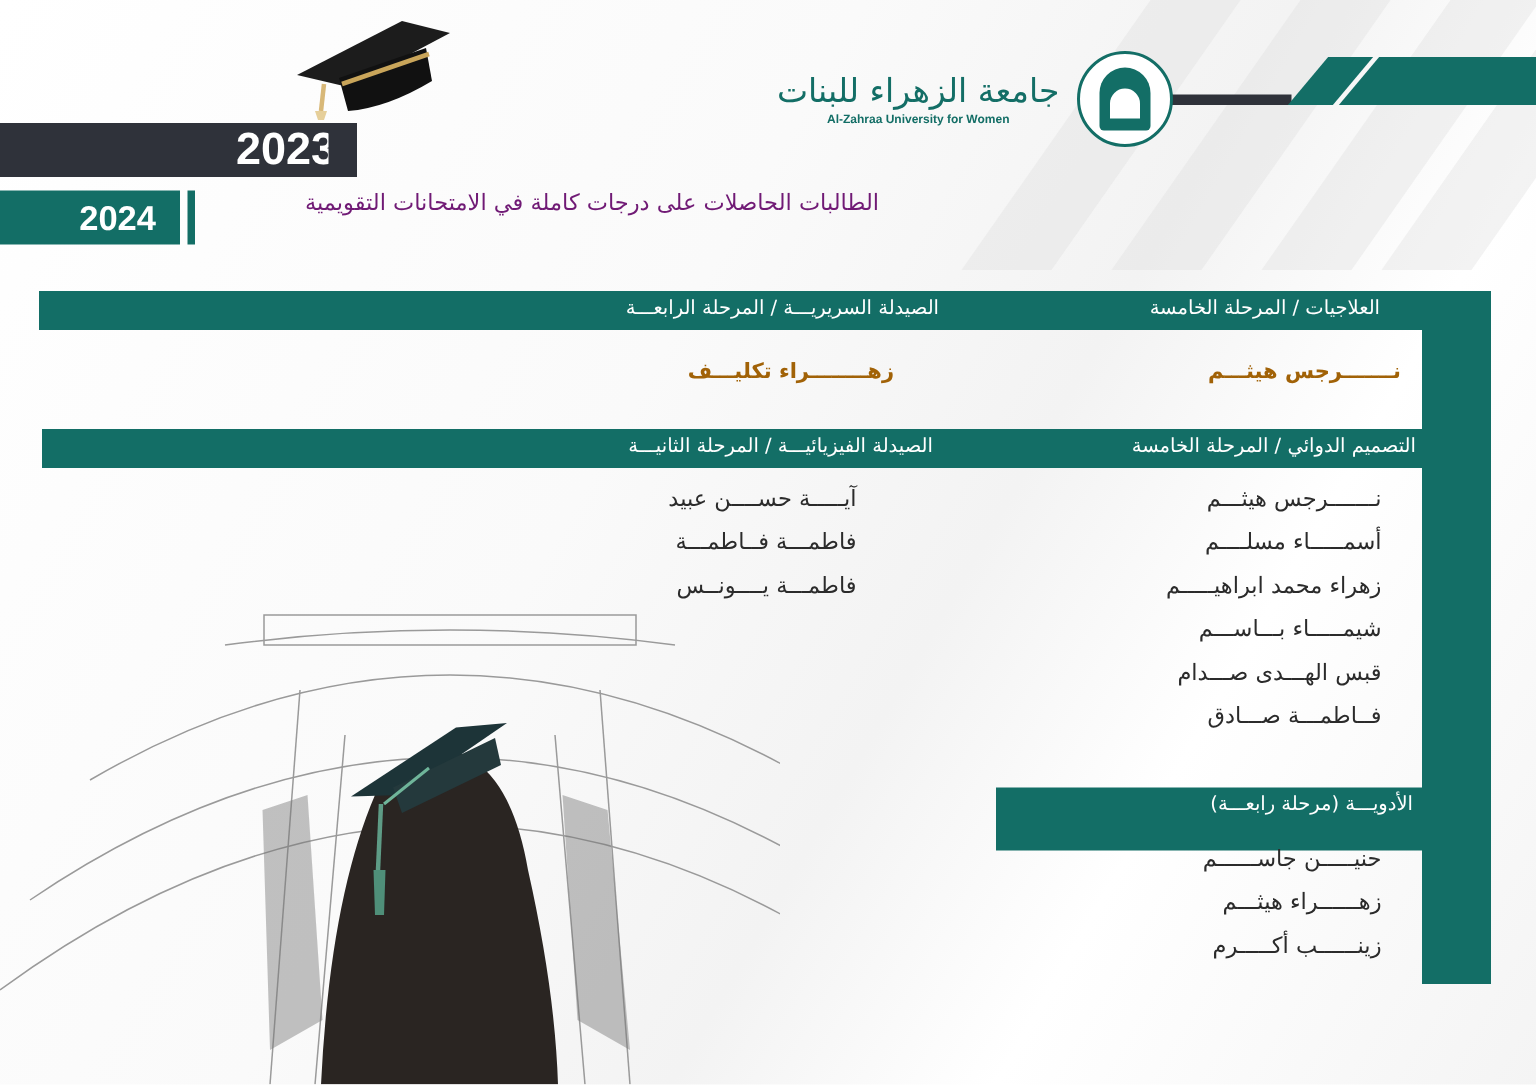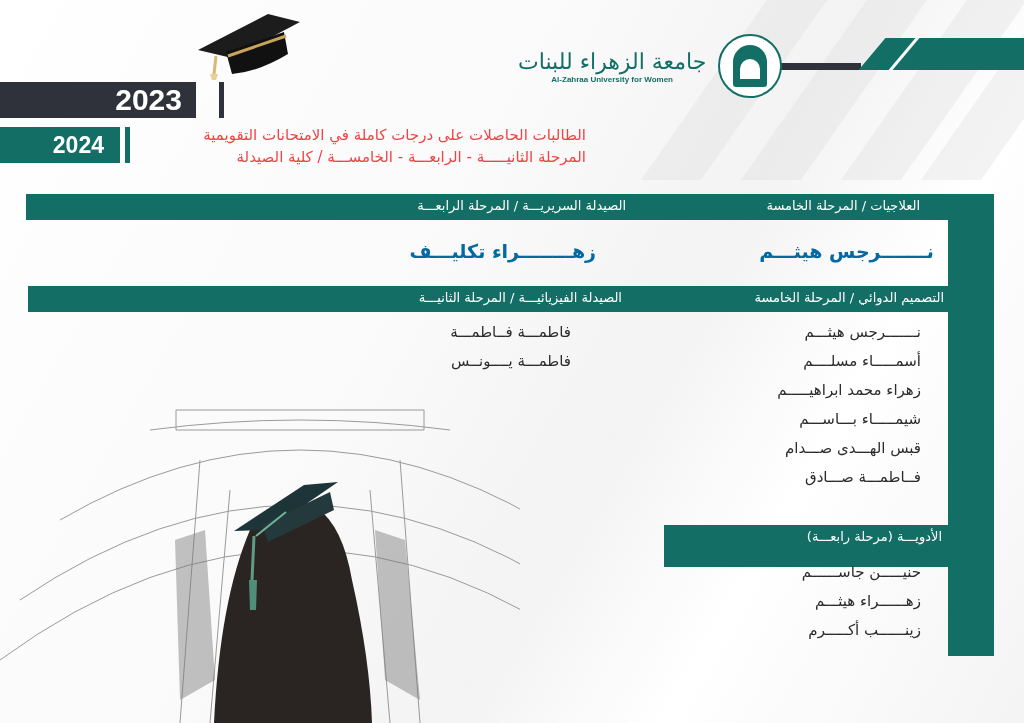--- a/index.html
+++ b/index.html
@@ -24,39 +24,39 @@
   .logo-ar { font-family: "DejaVu Serif", serif; font-size: 22px; color: #136e66; direction: rtl; line-height: 26px; letter-spacing: -1px; }
   .logo-en { font-family: "Liberation Sans", sans-serif; font-size: 8px; font-weight: bold; color: #136e66; }
   .logo-circle { width: 64px; height: 64px; border: 2px solid #136e66; border-radius: 50%; display: flex; align-items: center; justify-content: center; background: #fff; }
   .logo-arch { width: 34px; height: 42px; background: #136e66; border-radius: 17px 17px 3px 3px; position: relative; }
   .logo-arch::after { content: ""; position: absolute; left: 7px; top: 14px; width: 20px; height: 20px; background: #fff; border-radius: 10px 10px 0 0; }
 
   
   .cap-top { position: absolute; left: 198px; top: 12px; width: 104px; height: 70px; }
 
   
-  .year-2023 { position: absolute; left: 0; top: 82px; width: 196px; height: 36px; background: #2f323a; color: #fff; font-family: "Liberation Sans", sans-serif; font-weight: bold; font-size: 30px; text-align: right; padding-right: 14px; line-height: 36px; }
+  .year-2023 { position: absolute; left: 0; top: 82px; width: 238px; height: 36px; background: #2f323a; color: #fff; font-family: "Liberation Sans", sans-serif; font-weight: bold; font-size: 30px; text-align: right; padding-right: 14px; line-height: 36px; }
   .year-2023-tick { position: absolute; left: 219px; top: 82px; width: 5px; height: 36px; background: #2f323a; }
   .year-2024 { position: absolute; left: 0; top: 127px; width: 120px; height: 36px; background: #136e66; color: #fff; font-family: "Liberation Sans", sans-serif; font-weight: bold; font-size: 23px; text-align: right; padding-right: 16px; line-height: 36px; }
   .year-2024-tick { position: absolute; left: 125px; top: 127px; width: 5px; height: 36px; background: #136e66; }
 
   .title { position: absolute; left: 146px; top: 124px; width: 440px; direction: rtl; text-align: right; }
-  .title div { font-size: 15px; line-height: 22px; color: #ef4444; }
+  .title div { font-size: 15px; line-height: 22px; color: #701a75; }
 
   
   .frame-right { position: absolute; left: 948px; top: 194px; width: 46px; height: 462px; background: #136e66; }
   .bar { position: absolute; background: #136e66; color: #fff; direction: rtl; font-size: 13px; line-height: 24px; }
   .bar span { position: absolute; top: 0; white-space: nowrap; }
   .bar1 { left: 26px; top: 194px; width: 922px; height: 26px; }
   .bar2 { left: 28px; top: 286px; width: 920px; height: 26px; }
   .bar3 { left: 664px; top: 525px; width: 284px; height: 42px; }
 
   .names { position: absolute; direction: rtl; text-align: right; font-size: 15px; color: #2b2b2b; }
   .names div { height: 29px; line-height: 29px; white-space: nowrap; }
-  .big-name { position: absolute; direction: rtl; text-align: right; font-size: 19px; font-weight: bold; color: #0369a1; white-space: nowrap; }
+  .big-name { position: absolute; direction: rtl; text-align: right; font-size: 14px; font-weight: bold; color: #a16207; white-space: nowrap; }
 
   
   .illustration { position: absolute; left: 0; top: 400px; width: 520px; height: 323px; }
 </style>
 </head>
 <body>
 
 <div class="stripe-bg">
   <span style="left:80px"></span>
     <span style="left:180px"></span>
@@ -86,21 +86,20 @@
   <path d="M12,62 L20,62 L18,68 L14,68 Z" fill="#e6cf9a"></path>
 </svg>
 
 <div class="year-2023">2023</div>
 <div class="year-2023-tick"></div>
 <div class="year-2024">2024</div>
 <div class="year-2024-tick"></div>
 
 <div class="title">
   <div>الطالبات الحاصلات على درجات كاملة في الامتحانات التقويمية</div>
-  <div>المرحلة الثانيـــــة  - الرابعـــة - الخامســـة / كلية الصيدلة</div>
 </div>
 
 <div class="frame-right"></div>
 
 <div class="bar bar1">
   <span style="right:28px">العلاجيات / المرحلة الخامسة</span>
   <span style="right:322px">الصيدلة السريريـــة / المرحلة الرابعـــة</span>
 </div>
 <div class="big-name" style="right:90px; top:240px;">نـــــــرجس هيثـــم</div>
 <div class="big-name" style="right:428px; top:240px;">زهــــــــراء تكليـــف</div>
@@ -113,20 +112,21 @@
 <div class="names" style="right:103px; top:318px;">
   <div>نـــــــرجس هيثـــم</div>
   <div>أسمـــــاء مسلــــم</div>
   <div>زهراء محمد ابراهيـــــم</div>
   <div>شيمـــــاء بـــاســـم</div>
   <div>قبس الهـــدى صـــدام</div>
   <div>فــاطمـــة صـــادق</div>
 </div>
 
 <div class="names" style="right:453px; top:318px;">
+  <div>آيـــــة حســــن عبيد</div>
   <div>فاطمـــة فــاطمـــة</div>
   <div>فاطمـــة يــــونــس</div>
 </div>
 
 <div class="bar bar3">
   <span style="right:6px">الأدويـــة (مرحلة رابعـــة)</span>
 </div>
 
 <div class="names" style="right:103px; top:558px;">
   <div>حنيـــــن جاســــــم</div>

